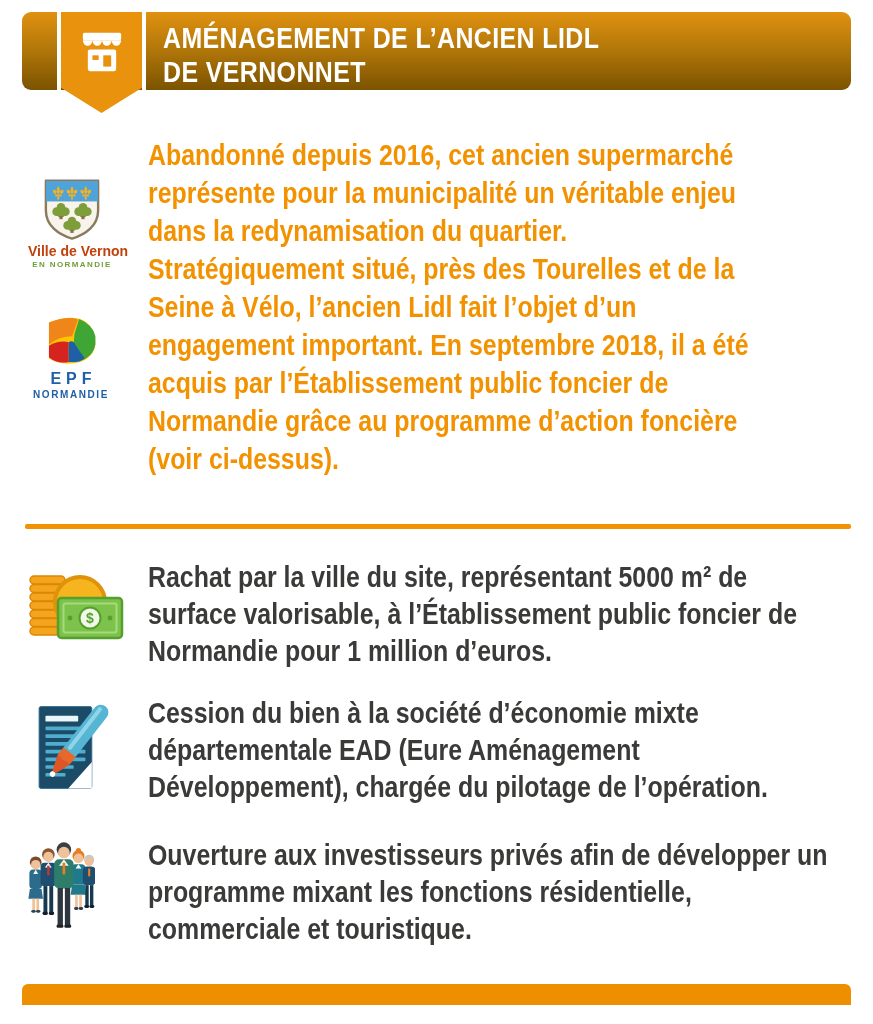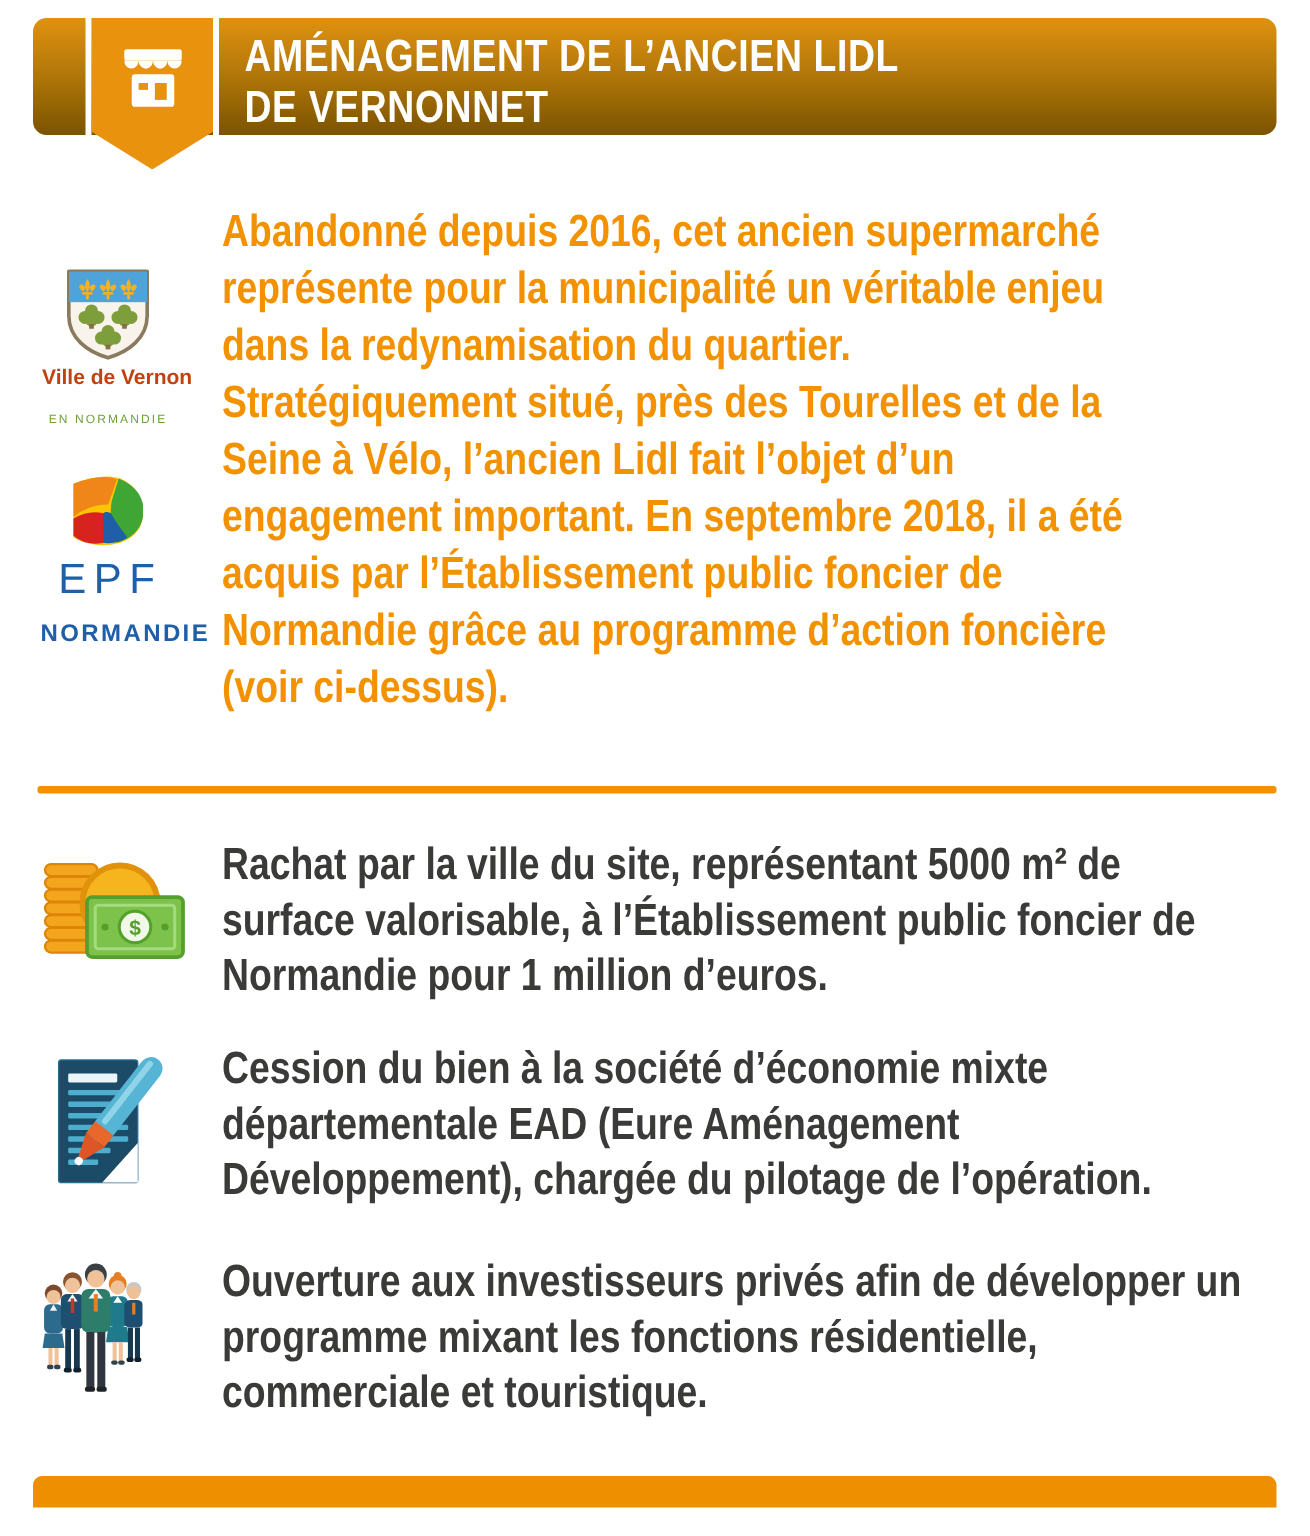--- a/index.html
+++ b/index.html
@@ -25,24 +25,24 @@
     transform:scaleX(.83);transform-origin:0 0;
   }
   
   .intro-text{
     left:148px;top:136px;width:840px;color:#F39200;font-weight:bold;
     font-size:30px;line-height:38px;white-space:pre-line;
     transform:scaleX(.83);transform-origin:0 0;
   }
   .vernon-logo{left:28px;top:176px;width:88px;text-align:center;}
   .vernon-name{font-size:14px;font-weight:600;color:#c2410c;margin-top:1px;white-space:nowrap;}
-  .vernon-sub{font-size:8px;font-weight:normal;color:#6FA13B;letter-spacing:1.4px;margin-top:16px;white-space:nowrap;}
+  .vernon-sub{font-size:8px;font-weight:bold;color:#6FA13B;letter-spacing:1.4px;margin-top:1px;white-space:nowrap;}
   .epf-logo{left:27px;top:314px;width:88px;text-align:center;}
-  .epf-acronym{font-size:28px;font-weight:normal;color:#1F5FA8;letter-spacing:5px;margin-top:2px;text-indent:5px;}
-  .epf-region{font-size:16px;font-weight:bold;color:#1F5FA8;letter-spacing:1.6px;margin-top:12px;}
+  .epf-acronym{font-size:16px;font-weight:bold;color:#1F5FA8;letter-spacing:5px;margin-top:2px;text-indent:5px;}
+  .epf-region{font-size:10px;font-weight:bold;color:#1F5FA8;letter-spacing:1.6px;margin-top:1px;}
   
   .divider{left:25px;top:524px;width:826px;height:5px;background:#F39200;border-radius:2px;}
   .bottom-bar{left:22px;top:984px;width:829px;height:21px;background:#EE8F00;border-radius:6px 6px 0 0;}
   
   .bullet-text{
     left:148px;width:840px;color:#3A3A39;font-weight:bold;
     font-size:30px;line-height:37px;white-space:pre-line;
     transform:scaleX(.83);transform-origin:0 0;
   }
   .b1{top:558px;} .b2{top:694px;} .b3{top:836px;}

